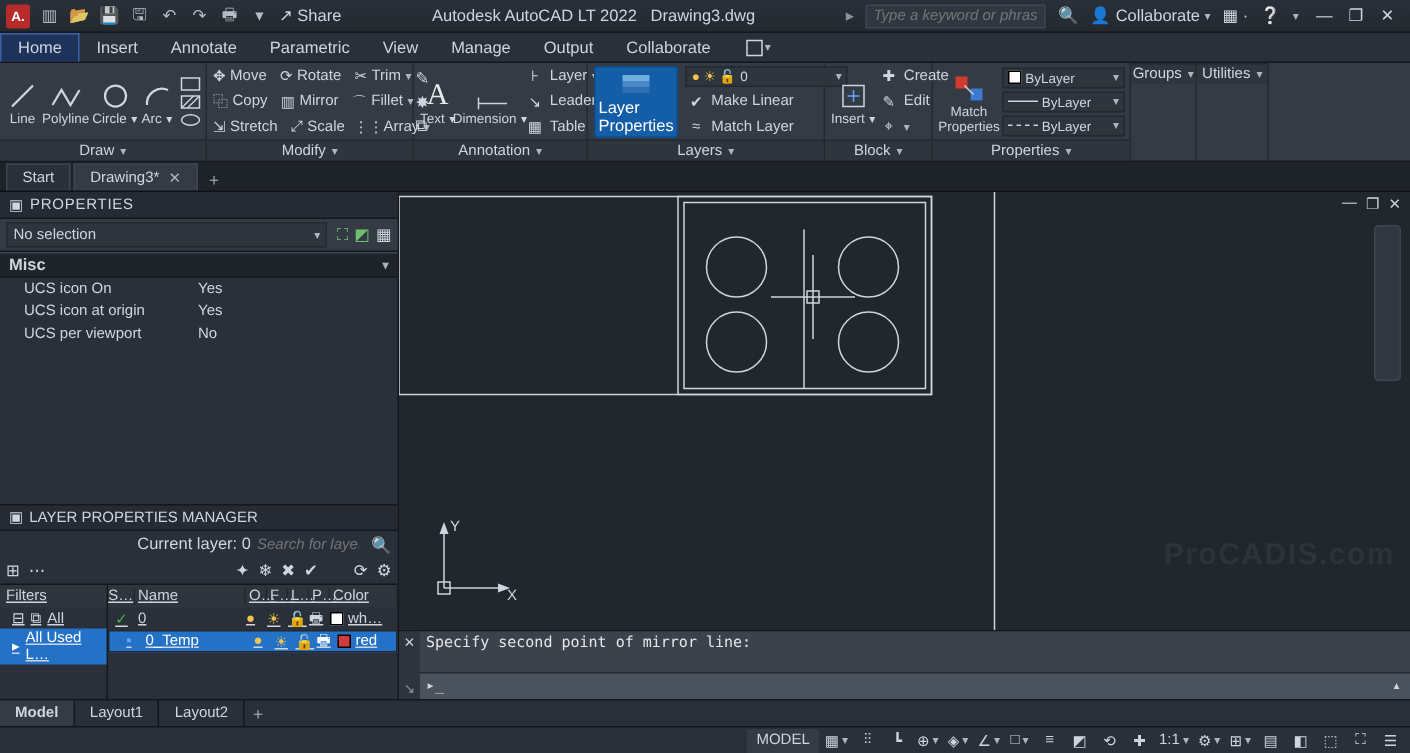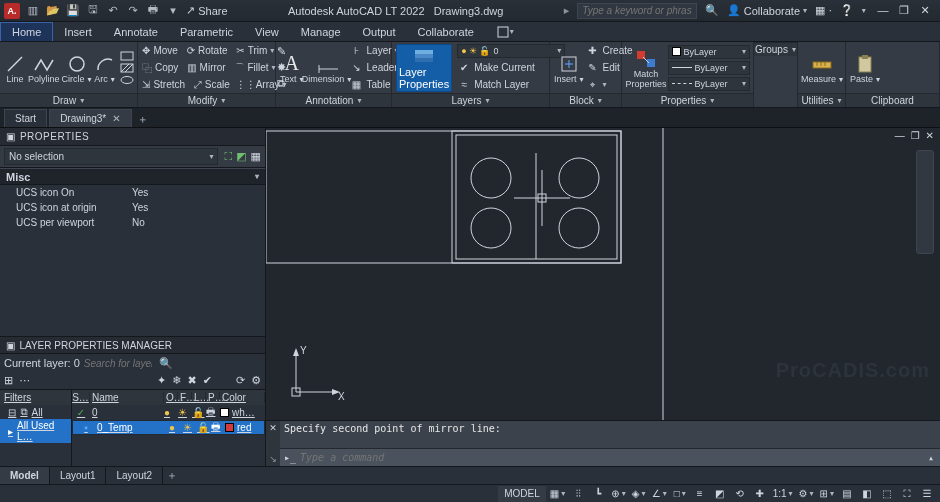--- a/index.html
+++ b/index.html
@@ -42,21 +42,21 @@
   .paletteheader { height:18px; background:#262b33; border-bottom:1px solid #14171b; display:flex; align-items:center; padding:0 6px; font-size:10px; letter-spacing:.5px;}
   .droprow { display:flex; align-items:center; justify-content:space-between; padding:2px 4px; background:#343b44; border-bottom:1px solid #14171b;}
   .sel { flex:1; height:17px; background:#2f353d; border:1px solid #23292f; display:flex; align-items:center; padding:0 4px; font-size:10px;}
   .propicons { display:flex; gap:4px; margin-left:6px; align-items:center;}
   .cat { height:17px; background:#1f242b; border-top:1px solid #3d4550; border-bottom:1px solid #14171b; font-weight:bold; padding:0 6px; display:flex; align-items:center; justify-content:space-between;}
   .propgrid .prow { display:flex; font-size:10px; height:15px; align-items:center;}
   .propgrid .pk { width:132px; padding-left:16px;}
   .propgrid .pv { flex:1;}
   .filler { flex:1;}
   .lpmhead { height:18px; background:#262b33; border-top:1px solid #14171b; border-bottom:1px solid #14171b; display:flex; align-items:center; padding:0 6px; font-size:10px;}
-  .lpm-sub { display:flex; align-items:center; justify-content:flex-start; padding:2px 4px; background:#2a3039;}
+  .lpm-sub { display:flex; align-items:center; justify-content:flex-end; padding:2px 4px; background:#2a3039;}
   .lpm-icons { display:flex; gap:6px; align-items:center; padding:2px 4px; background:#2a3039; border-bottom:1px solid #14171b;}
   .lpm-body { display:flex; height:76px;text-decoration:underline; }
   .filters { width:72px; border-right:1px solid #14171b; display:flex; flex-direction:column; font-size:10px;}
   .filters .fh { height:15px; background:#2f353d; display:flex; align-items:center; padding:0 4px;}
   .filters .frow { padding:1px 4px 1px 8px; display:flex; align-items:center; gap:4px;}
   .filters .frow.active { background:#2372c8; color:#fff;}
   .layerlist { flex:1; font-size:10px; overflow:hidden;}
   .llhead { display:flex; background:#2f353d; height:15px; align-items:center;}
   .llhead span { padding:0 2px; border-right:1px solid #23292f;}
   .ll-row { display:flex; height:15px; align-items:center;}
@@ -282,21 +282,21 @@
             </svg>
           </div>
         <div class="lbl" style="color:#fff">Layer<br>Properties</div>
       </div>
       <div class="stack" style="gap:3px;margin-left:3px">
         <div class="ribbon-sel" style="width:108px">
           <span style="color:#f2c44d">●</span>&nbsp;<span style="color:#f2c44d">☀</span>&nbsp;<span>🔓</span>&nbsp;<span style="flex:1">0</span><span class="caret">▾</span>
         </div>
         <div class="row">
             <span class="ic">✔</span>
-            <span>Make Current</span>
+            <span>Make Linear</span>
           </div>
         <div class="row">
             <span class="ic">≈</span>
             <span>Match Layer</span>
           </div>
       </div>
     </div>
     <div class="panel-title">
         <span>Layers</span>
         <span class="caret">▾</span>
@@ -360,55 +360,26 @@
   </div>
 
   <div class="panel" style="width:44px">
     <div class="panel-title">
         <span>Groups</span>
         <span class="caret">▾</span>
       </div>
   </div>
 
   <div class="panel" style="width:48px">
-    <div class="panel-body">
-        <div class="bigbtn" style="width:40px">
-          <div class="ico">
-            <svg width="22" height="20">
-              <rect x="2" y="8" width="18" height="6" fill="#d9b14a" stroke="#8a6b20"></rect>
-              <line x1="6" y1="8" x2="6" y2="12" stroke="#8a6b20"></line>
-              <line x1="10" y1="8" x2="10" y2="12" stroke="#8a6b20"></line>
-              <line x1="14" y1="8" x2="14" y2="12" stroke="#8a6b20"></line>
-            </svg>
-          </div>
-          <div class="lbl triangledown">Measure</div>
-        </div>
-      </div>
     <div class="panel-title">
         <span>Utilities</span>
         <span class="caret">▾</span>
       </div>
   </div>
 
-  <div class="panel" style="flex:1">
-    <div class="panel-body">
-        <div class="bigbtn">
-          <div class="ico">
-            <svg width="20" height="20">
-              <rect x="4" y="3" width="12" height="15" fill="#cfc8a0" stroke="#8a8250"></rect>
-              <rect x="7" y="1" width="6" height="4" fill="#8a8250"></rect>
-            </svg>
-          </div>
-          <div class="lbl triangledown">Paste</div>
-        </div>
-      </div>
-    <div class="panel-title">
-        <span>Clipboard</span>
-      </div>
-  </div>
 </div>
 
 <div class="filetabs">
   <div class="filetab">
       <span>Start</span>
     </div>
   <div class="filetab active">
       <span>Drawing3*</span>
       <span class="x">✕</span>
     </div>
@@ -579,21 +550,20 @@
       <div class="cmdhandle">
         <span style="font-size:9px">✕</span>
         <span style="font-size:9px;color:#8a93a0">↘</span>
       </div>
       <div class="cmdtext">
         <div class="cmdhist">
           <div>Specify second point of mirror line:</div>
         </div>
         <div class="cmdinput">
           <span style="color:#cfd4de;margin-right:4px">▸_</span>
-          <input placeholder="Type a command" style="">
           <span style="position:absolute;right:6px;color:#cfd4de">▴</span>
         </div>
       </div>
     </div>
   </div>
 </div>
 
 <div class="layouttabs">
   <div class="ltab active">Model</div>
   <div class="ltab">Layout1</div>

